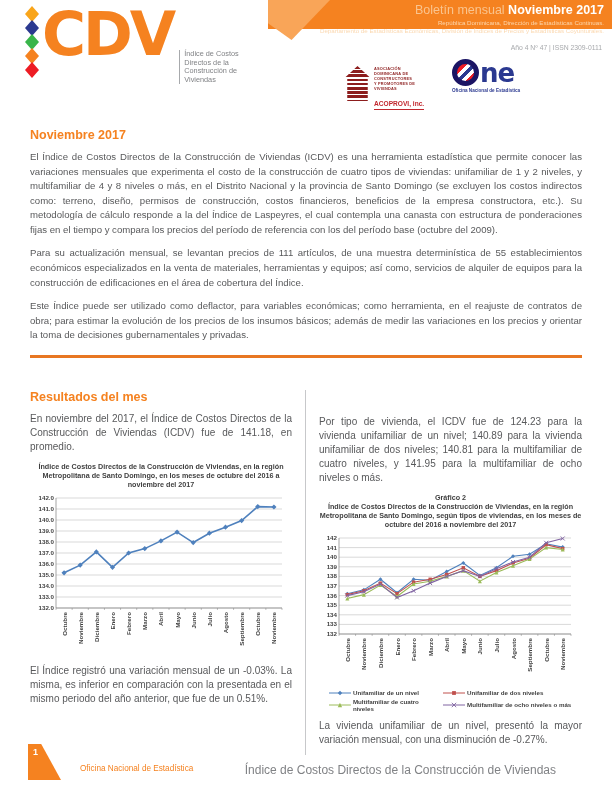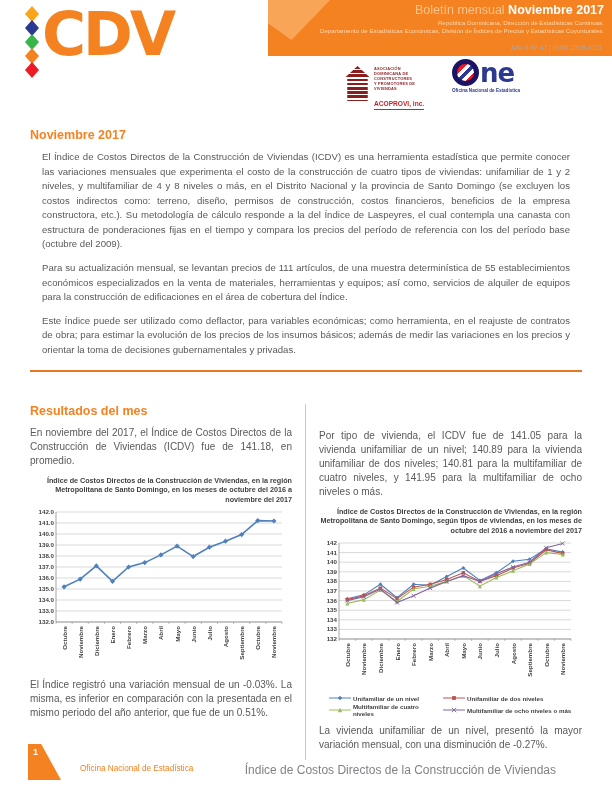--- a/index.html
+++ b/index.html
@@ -1,21 +1,21 @@
 <!DOCTYPE html>
 <html><head>
 <meta charset="utf-8">
 <style>
   html,body{margin:0;padding:0;}
   body{
     width:612px;height:792px;position:relative;background:#fff;overflow:hidden;
     font-family:"Liberation Sans",sans-serif;color:#58595B;
   }
   
-  .band{position:absolute;top:0;left:268px;right:0;height:56px;background:#F58220;}
+  .band{position:absolute;top:0;left:268px;right:0;height:29px;background:#F58220;}
   .band-accent{position:absolute;left:0;top:0;width:62px;height:40px;background:#F9A558;
     clip-path:polygon(0 0,100% 0,38% 100%,0 58%);}
   .band-text{position:absolute;right:8px;top:3px;text-align:right;line-height:1.2;}
   .band-line1{font-size:12.5px;}
   .band-pre{color:#FAC astronomical;}
   .band-pre{color:#FAC48E;}
   .band-title{color:#fff;font-weight:bold;}
   .band-line2,.band-line3{font-size:6.2px;color:#FBD8B0;margin-top:1px;}
   .issue{position:absolute;top:44px;right:10px;font-size:6.8px;color:#A7A9AC;}
   
@@ -36,29 +36,29 @@
   .one{position:absolute;left:452px;top:59px;}
   .one-row{display:flex;align-items:center;}
   .one-circle{width:27px;height:27px;border-radius:50%;border:5px solid #1B1464;box-sizing:border-box;
     background:linear-gradient(135deg,#ED1C24 0 32%,#fff 32% 46%,#2B3990 46% 60%,#fff 60% 74%,#ED1C24 74%);}
   .one-ne{font-family:"DejaVu Sans",sans-serif;font-size:26px;font-weight:bold;color:#2B3990;
     letter-spacing:-1px;line-height:1;margin-left:1px;}
   .one-caption{font-size:4.6px;color:#2B3990;font-weight:bold;margin-top:2px;text-align:center;}
   
   .content{position:absolute;left:30px;right:30px;top:128px;}
   .section-heading{color:#F58220;font-size:12.5px;font-weight:bold;margin:0 0 8px;}
-  .body-p{font-size:9.6px;line-height:1.52;text-align:justify;margin:0 12px 9px;}
+  .body-p{font-size:9.6px;line-height:1.52;text-align:justify;margin:0 0 9px;}
   .orange-rule{border:none;height:2.6px;background:#E87722;margin:12px 0 9px;}
   .cols{display:flex;margin-top:32px;}
   .col-left{width:50%;box-sizing:border-box;padding-right:13px;border-right:1px solid #C7C8CA;}
   .col-right{width:50%;box-sizing:border-box;padding-left:13px;padding-top:25px;}
   .col-p{font-size:10px;line-height:1.4;text-align:justify;margin:0 0 8px;}
   .chart-head{text-align:center;margin:5px 0 2px;color:#3F3F3F;}
   .chart-title{font-size:7.2px;font-weight:bold;}
-  .chart-sub{font-size:7.2px;font-weight:bold;line-height:1.3;text-align:right;}
+  .chart-sub{font-size:7.2px;font-weight:bold;line-height:1.3;}
   .chart-holder{display:block;}
   .legend{display:grid;grid-template-columns:1fr 1.15fr;gap:1px 2px;padding:0 10px;margin:1px 0 7px;}
   .legend-item{display:flex;align-items:center;gap:2px;font-size:6.2px;font-weight:bold;color:#3F3F3F;}
   
   .page-tri{position:absolute;left:28px;top:744px;width:33px;height:36px;background:#F58220;
     clip-path:polygon(0 0,40% 0,100% 100%,0 100%);}
   .page-num{position:absolute;left:33px;top:747px;color:#fff;font-weight:bold;font-size:9px;}
   .footer-left{position:absolute;left:80px;top:764px;color:#F58220;font-size:8.2px;}
   .footer-right{position:absolute;right:56px;top:763px;color:#808285;font-size:12px;}
 </style>
@@ -77,20 +77,26 @@
 
 <div class="icdv">
   <svg class="icdv-strip" width="16" height="74" viewBox="0 0 16 74">
     <polygon points="8,0 15,8 8,16 1,8" fill="#F9A51A"></polygon>
     <polygon points="8,14 15,22 8,30 1,22" fill="#2B3990"></polygon>
     <polygon points="8,28 15,36 8,44 1,36" fill="#39B54A"></polygon>
     <polygon points="8,42 15,50 8,58 1,50" fill="#F58220"></polygon>
     <polygon points="8,56 15,64 8,72 1,64" fill="#ED1C24"></polygon>
   </svg>
   <div class="icdv-cdv">CDV</div>
+  <div class="icdv-tag">
+    <div>Índice de Costos</div>
+    <div>Directos de la</div>
+    <div>Construcción de</div>
+    <div>Viviendas</div>
+  </div>
 </div>
 
 <div class="acoprovi">
   <div class="ac-house"></div>
   <div class="ac-text">
     <div class="ac-line">ASOCIACIÓN</div>
     <div class="ac-line">DOMINICANA DE</div>
     <div class="ac-line">CONSTRUCTORES</div>
     <div class="ac-line">Y PROMOTORES DE</div>
     <div class="ac-line">VIVIENDAS</div>
@@ -187,22 +193,23 @@
             <polygon points="163.21428571428572,47.950000000000124 165.81428571428572,50.550000000000125 163.21428571428572,53.15000000000013 160.61428571428573,50.550000000000125" fill="#4F81BD"></polygon>
             <polygon points="179.35714285714286,38.59999999999987 181.95714285714286,41.199999999999875 179.35714285714286,43.799999999999876 176.75714285714287,41.199999999999875" fill="#4F81BD"></polygon>
             <polygon points="195.5,32.55000000000006 198.1,35.15000000000006 195.5,37.750000000000064 192.9,35.15000000000006" fill="#4F81BD"></polygon>
             <polygon points="211.64285714285714,25.950000000000124 214.24285714285713,28.550000000000125 211.64285714285714,31.150000000000126 209.04285714285714,28.550000000000125" fill="#4F81BD"></polygon>
             <polygon points="227.78571428571428,11.980000000000013 230.38571428571427,14.580000000000013 227.78571428571428,17.180000000000014 225.18571428571428,14.580000000000013" fill="#4F81BD"></polygon>
             <polygon points="243.92857142857142,12.419999999999925 246.5285714285714,15.019999999999925 243.92857142857142,17.619999999999926 241.32857142857142,15.019999999999925" fill="#4F81BD"></polygon>
           </svg></div>
       <p class="col-p">El Índice registró una variación mensual de un -0.03%. La misma, es inferior en comparación con la presentada en el mismo periodo del año anterior, que fue de un 0.51%.</p>
     </div>
     <div class="col-right">
-      <p class="col-p">Por tipo de vivienda, el ICDV fue de 141.05 para la vivienda unifamiliar de un nivel; 140.89 para la vivienda unifamiliar de dos niveles; 140.81 para la multifamiliar de cuatro niveles, y 141.95 para la multifamiliar de ocho niveles o más.</p>
+      <p class="col-p">Por tipo de vivienda, el ICDV fue de 124.23 para la vivienda unifamiliar de un nivel; 140.89 para la vivienda unifamiliar de dos niveles; 140.81 para la multifamiliar de cuatro niveles, y 141.95 para la multifamiliar de ocho niveles o más.</p>
       <div class="chart-head">
+        <div class="chart-title">Gráfico 2</div>
         <div class="chart-sub">Índice de Costos Directos de la Construcción de Viviendas, en la región Metropolitana de Santo Domingo, según tipos de viviendas, en los meses de octubre del 2016 a noviembre del 2017</div>
       </div>
       <div class="chart-holder"><svg viewBox="0 0 258 152" width="258" height="152">
             <line x1="20" y1="102" x2="252" y2="102" stroke="#B3B3B3" stroke-width="0.5"></line>
             <text x="18" y="104" text-anchor="end" font-size="6.2" fill="#3F3F3F" font-weight="bold" font-family="Liberation Sans, sans-serif">132</text>
             <line x1="20" y1="92.4" x2="252" y2="92.4" stroke="#B3B3B3" stroke-width="0.5"></line>
             <text x="18" y="94.4" text-anchor="end" font-size="6.2" fill="#3F3F3F" font-weight="bold" font-family="Liberation Sans, sans-serif">133</text>
             <line x1="20" y1="82.8" x2="252" y2="82.8" stroke="#B3B3B3" stroke-width="0.5"></line>
             <text x="18" y="84.8" text-anchor="end" font-size="6.2" fill="#3F3F3F" font-weight="bold" font-family="Liberation Sans, sans-serif">134</text>
             <line x1="20" y1="73.2" x2="252" y2="73.2" stroke="#B3B3B3" stroke-width="0.5"></line>

